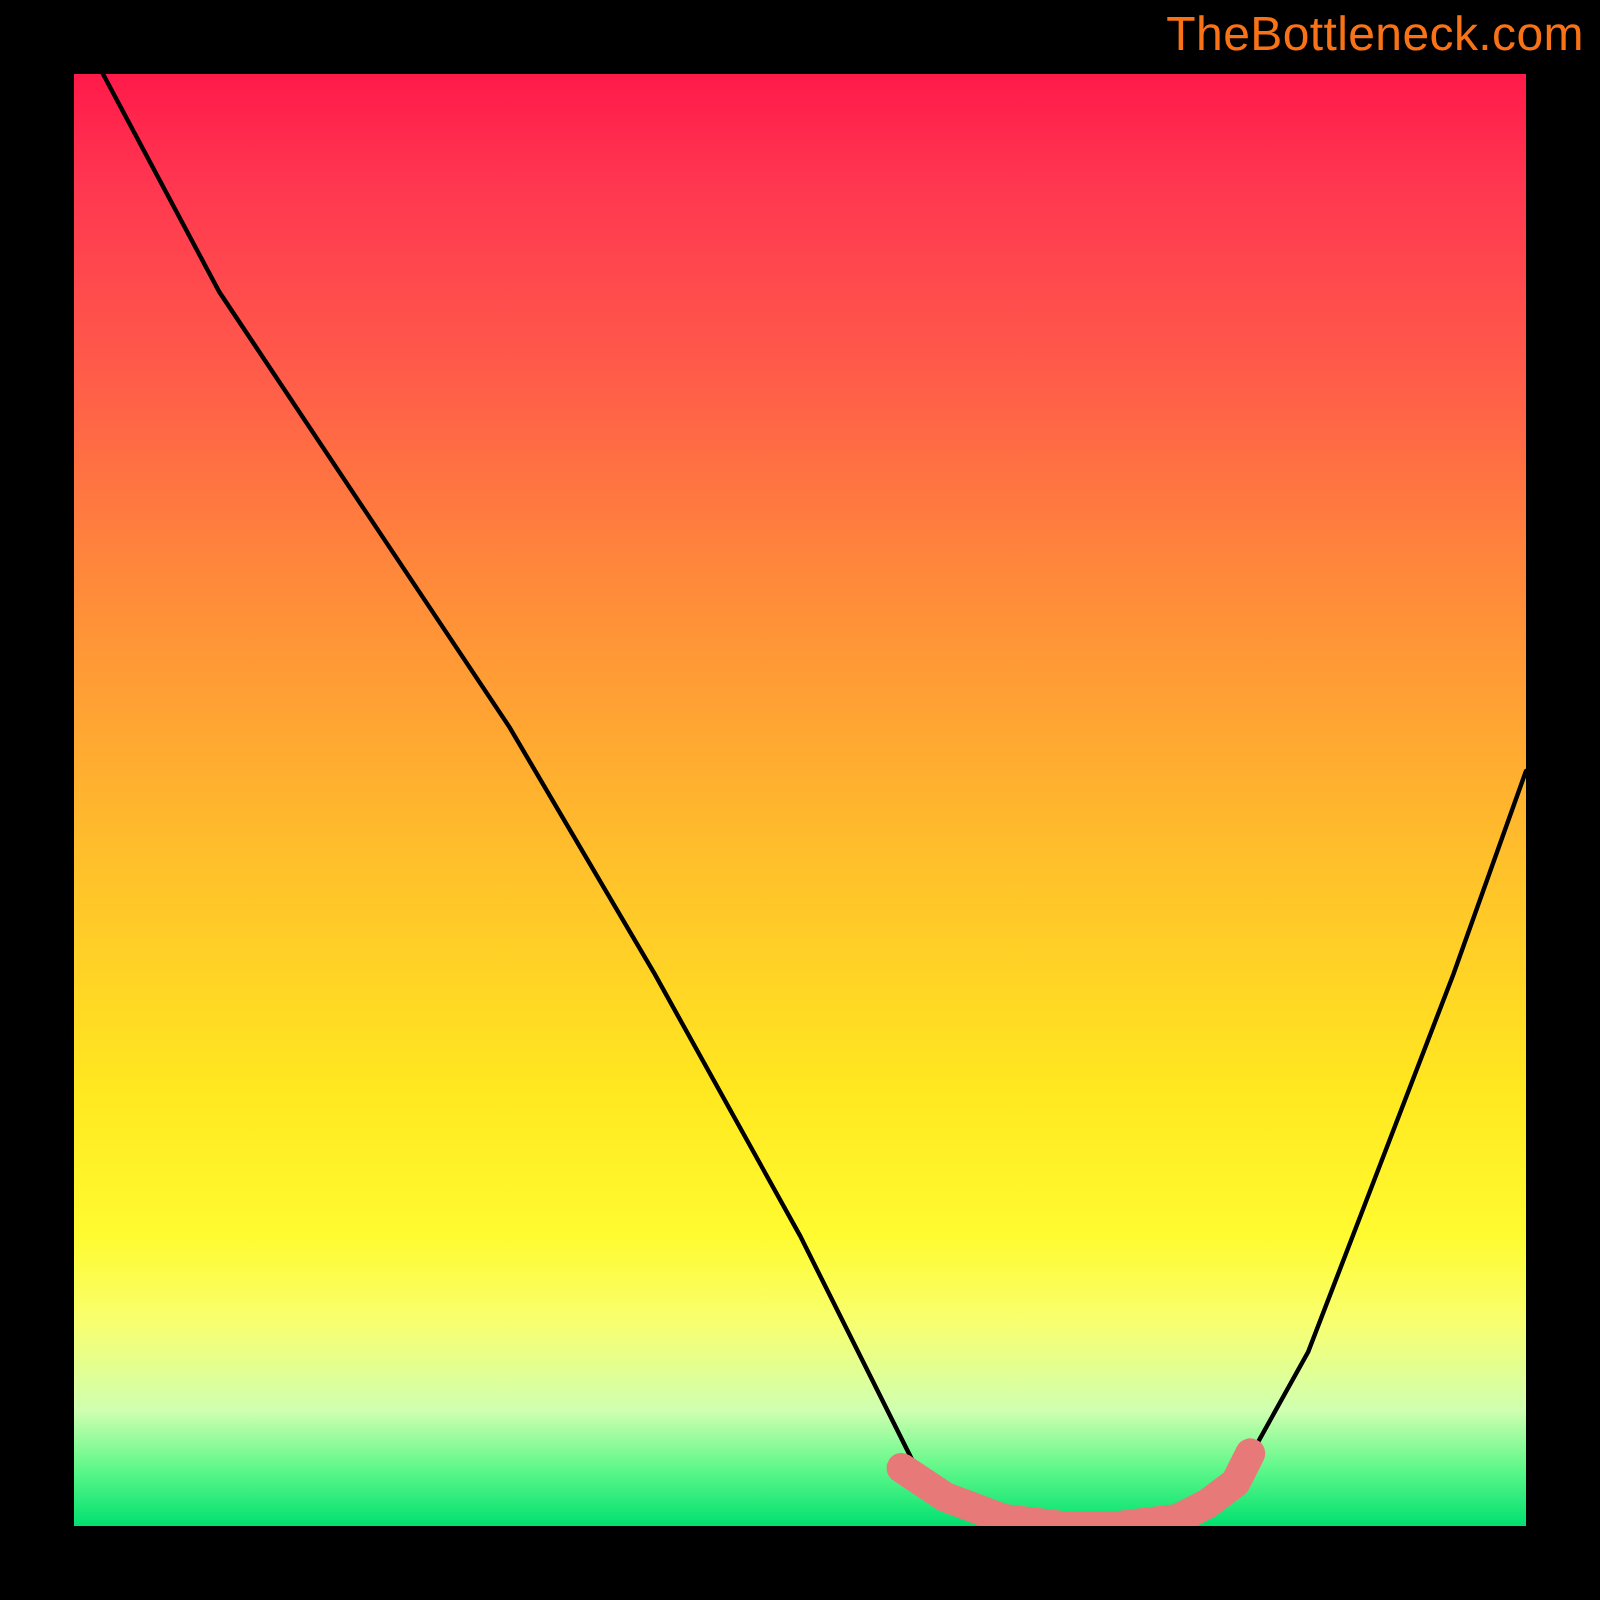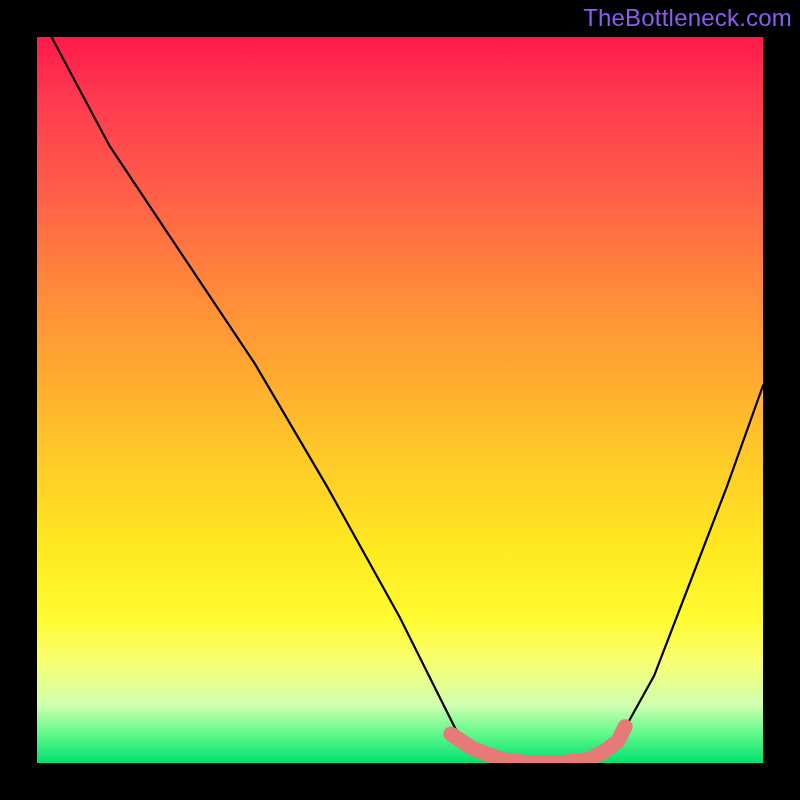--- a/index.html
+++ b/index.html
@@ -27,21 +27,21 @@
       #fffb30 80%,
       #f8ff70 86%,
       #d0ffb0 92%,
       #60f88a 96%,
       #00e070 100%);
   }
   .watermark {
     position: absolute;
     top: 4px;
     right: 8px;
-    color: #8b5cf6;
+    color: #f97316;
     font-size: 24px;
     font-weight: 500;
     letter-spacing: 0.2px;
   }
   svg.curve {
     position: absolute;
     left: 0;
     top: 0;
     width: 726px;
     height: 726px;

